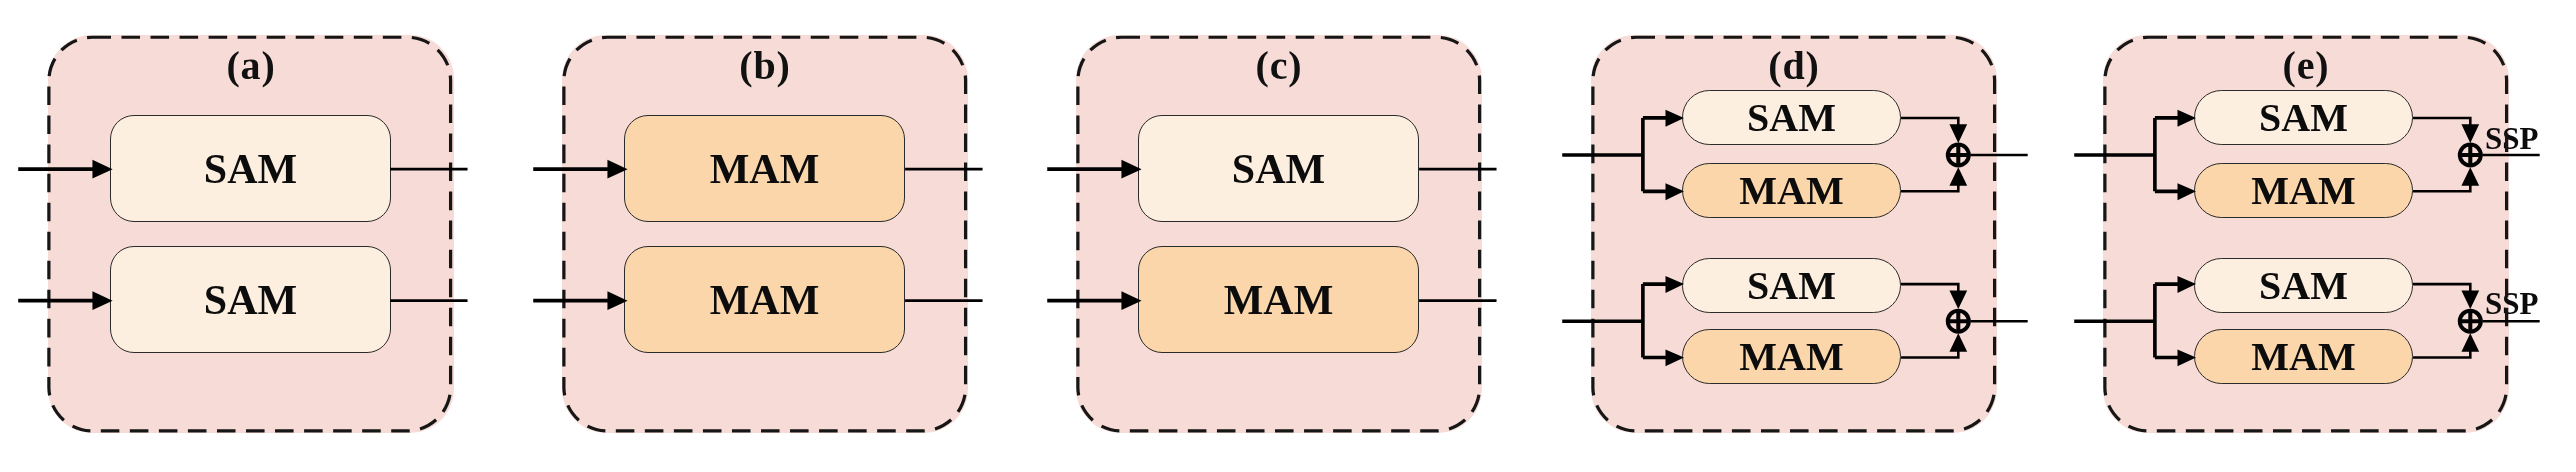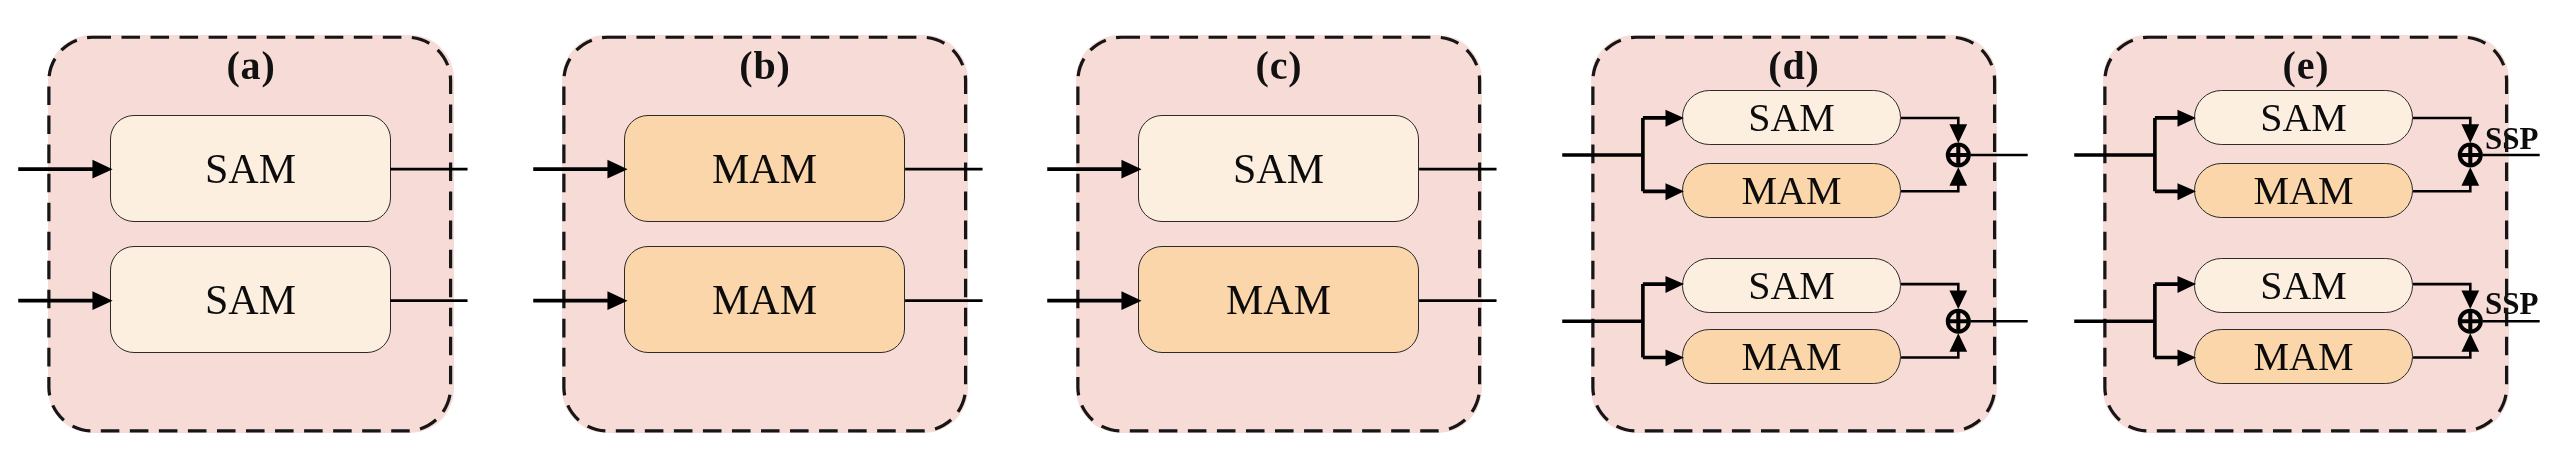--- a/index.html
+++ b/index.html
@@ -19,21 +19,21 @@
     position:absolute;top:6.5px;left:0;width:100%;
     text-align:center;
     font-size:40px;font-weight:bold;color:#111;
     letter-spacing:0.8px;
   }
   .module-box{
     position:absolute;
     box-sizing:border-box;
     border:1.6px solid #2a2a2a;
     display:flex;align-items:center;justify-content:center;
-    font-weight:normal;color:#0c0c0c;
+    font-weight:bold;color:#0c0c0c;
     background:#fdefe0;
   }
   .big-box{
     left:62px;width:281px;height:107px;
     border-radius:24px;font-size:42px;
   }
   .pill-box{
     left:91px;width:219px;height:55px;
     border-radius:27.4px;font-size:40px;
   }

